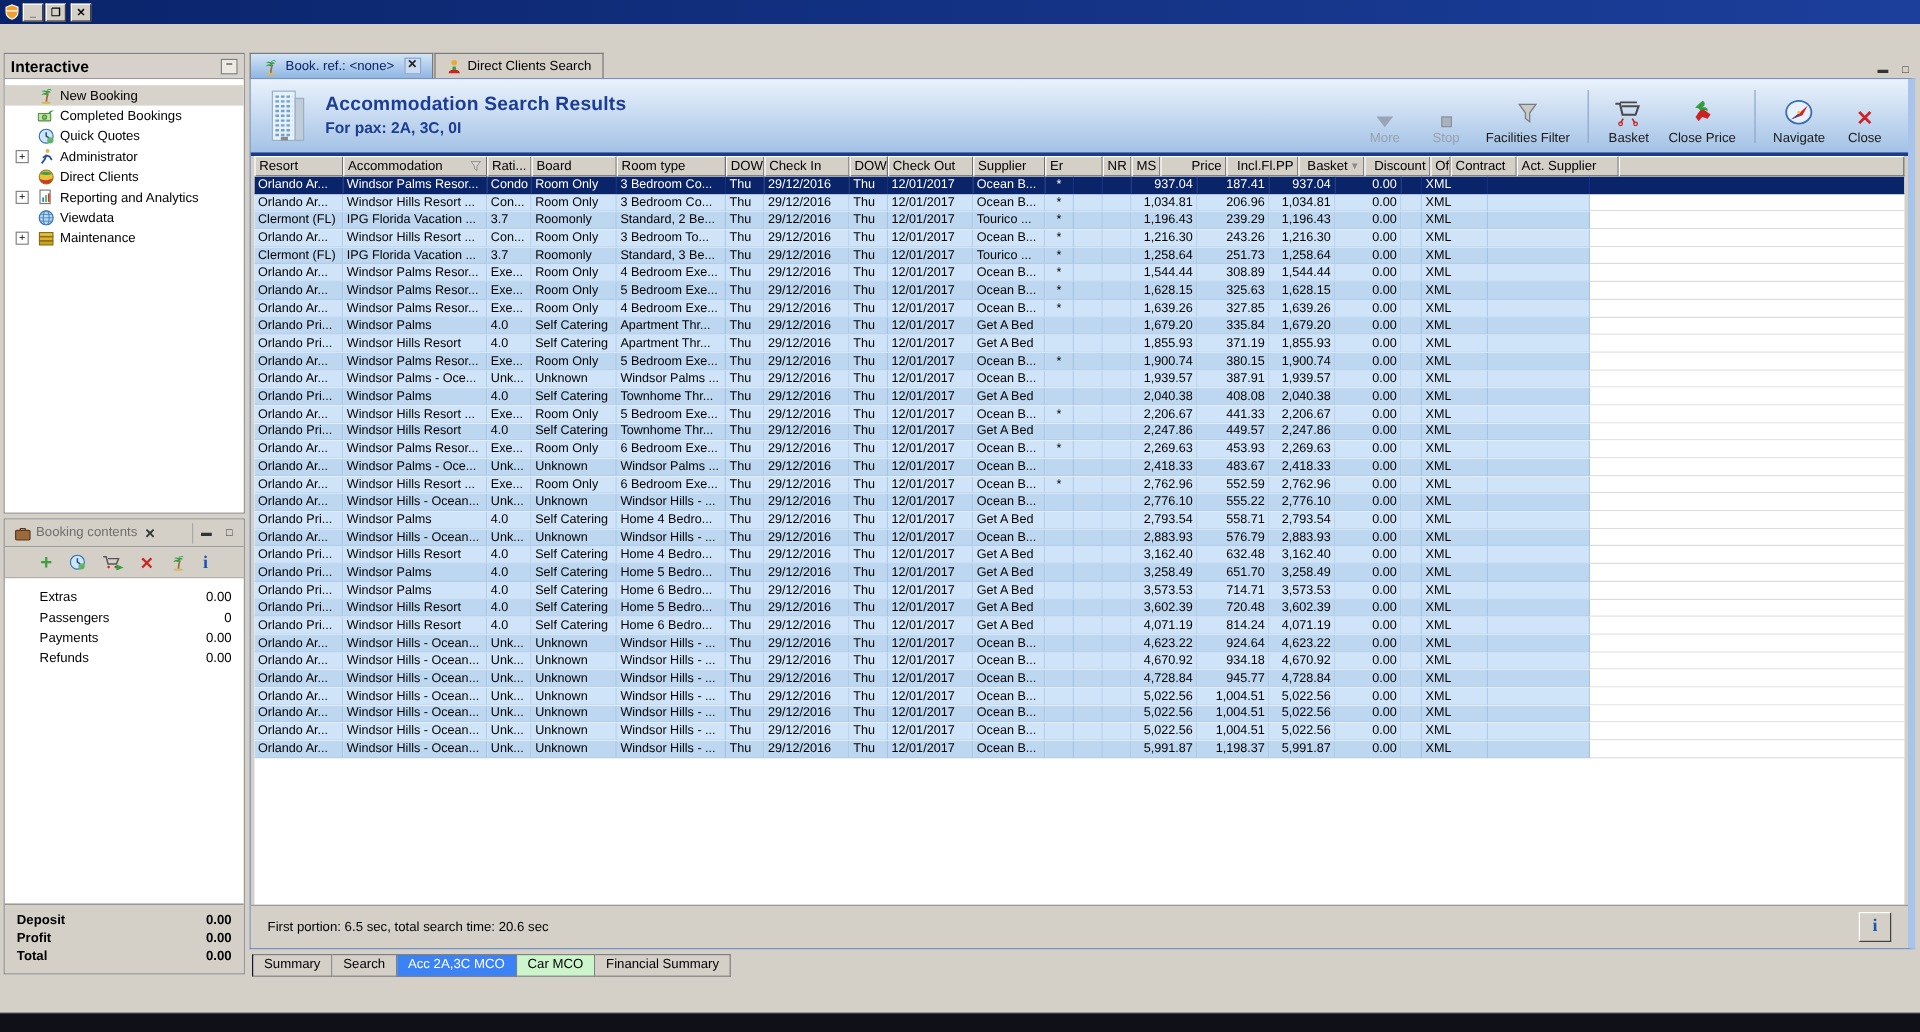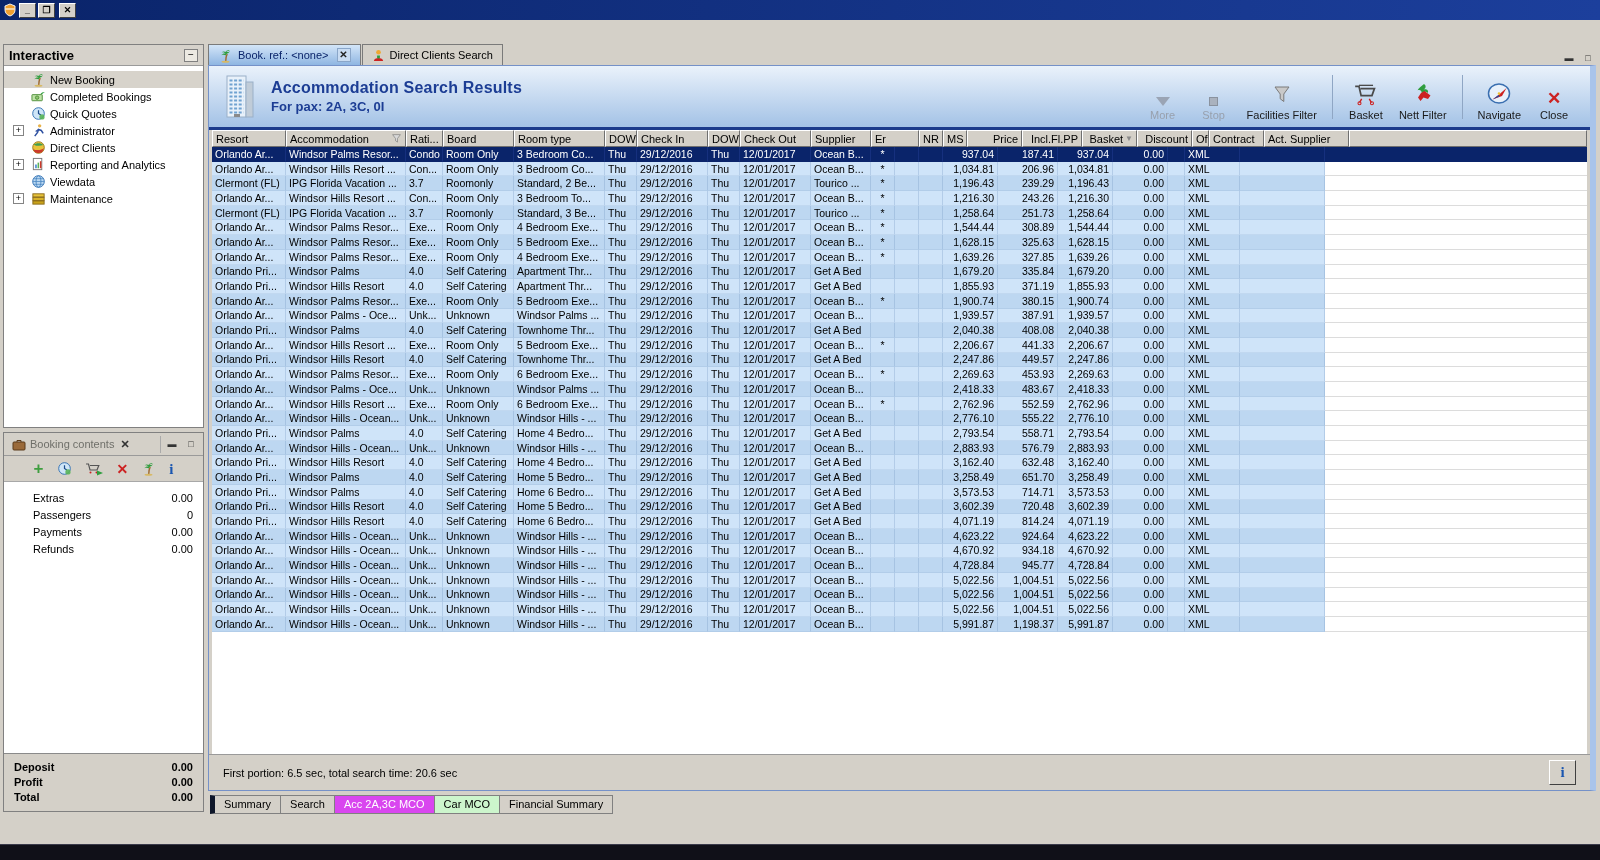--- a/index.html
+++ b/index.html
@@ -108,22 +108,22 @@
   .white-filler { flex:1; background:#fff; margin:0 3px; }
   .info-row { height:36px; background:#d4d0c8; border-top:1px solid #9a9a9a; display:flex; align-items:center;
     padding:0 14px; flex:none; }
   .info-btn { margin-left:auto; width:27px; height:25px; background:#d4d0c8; border:1px solid;
     border-color:#ffffff #404040 #404040 #ffffff; color:#1a56b0; font-family:"Liberation Serif", serif;
     font-weight:bold; font-size:15px; text-align:center; line-height:22px; }
 
   
   .bottom-tabs { position:absolute; left:210px; top:758px; display:flex; }
   .btab { border:1px solid #808080; border-left:none; padding:2px 9px 3px 9px; background:#d4d0c8; white-space:nowrap; }
-  .btab:first-child { border-left:5px solid #0f172a; }
-  .btab.dark-green { background:#d946ef; color:#fff; }
+  .btab:first-child { border-left:1px solid #0f172a; }
+  .btab.dark-green { background:#3b82f6; color:#fff; }
   .btab.light-green { background:#ccf5cc; }
 
   .statusbar { position:absolute; left:0; right:0; top:822px; height:22px; background:#d4d0c8;
     border-top:1px solid #ffffff; display:flex; align-items:center; }
   .status-center { margin:0 auto; display:flex; gap:22px; padding-left:120px; }
   .status-time { position:absolute; right:8px; }
   .black-strip { position:absolute; left:0; right:0; top:844px; height:16px; background:#101018; border-top:1px solid #3a3a4a; }
 
   svg { display:block; }
 </style>
@@ -405,21 +405,21 @@
               </span>
             <span>Basket</span>
           </span>
           <span class="tb-btn">
             <span class="ic">
                 <svg width="24" height="24" viewBox="0 0 24 24">
                   <path d="M13 2c2.5 1.5 2 4.5-.5 5.5 3-.8 5.5 1 4.3 3.4-1.8-2-4.8-1.2-6 .8.2-3-1.8-4.4-4.2-3.4C7.6 6 10 4.6 13 2z" fill="#2f9e3e"></path>
                   <path d="M10 11l3.5-2 6 4.5-2.5 3.5-4.5-1.5-3 3.5-2.5-3.5z" fill="#cc2222"></path>
                 </svg>
               </span>
-            <span>Nett Filter</span>
+            <span>Close Price</span>
           </span>
           <span class="tb-sep"></span>
           <span class="tb-btn">
             <span class="ic">
                 <svg width="28" height="24" viewBox="0 0 28 24">
                   <ellipse cx="14" cy="11.5" rx="10.5" ry="9.5" fill="#e8f1fb" stroke="#3a6fb0" stroke-width="1.5"></ellipse>
                   <path d="M7.5 17.5l6-4.5 8-7-4.5 8z" fill="#cc2222"></path>
                   <path d="M13.5 13l-6 4.5 7-3z" fill="#2a4a9a"></path>
                   <circle cx="14" cy="11.5" r="1.3" fill="#f0c030"></circle>
                 </svg>

